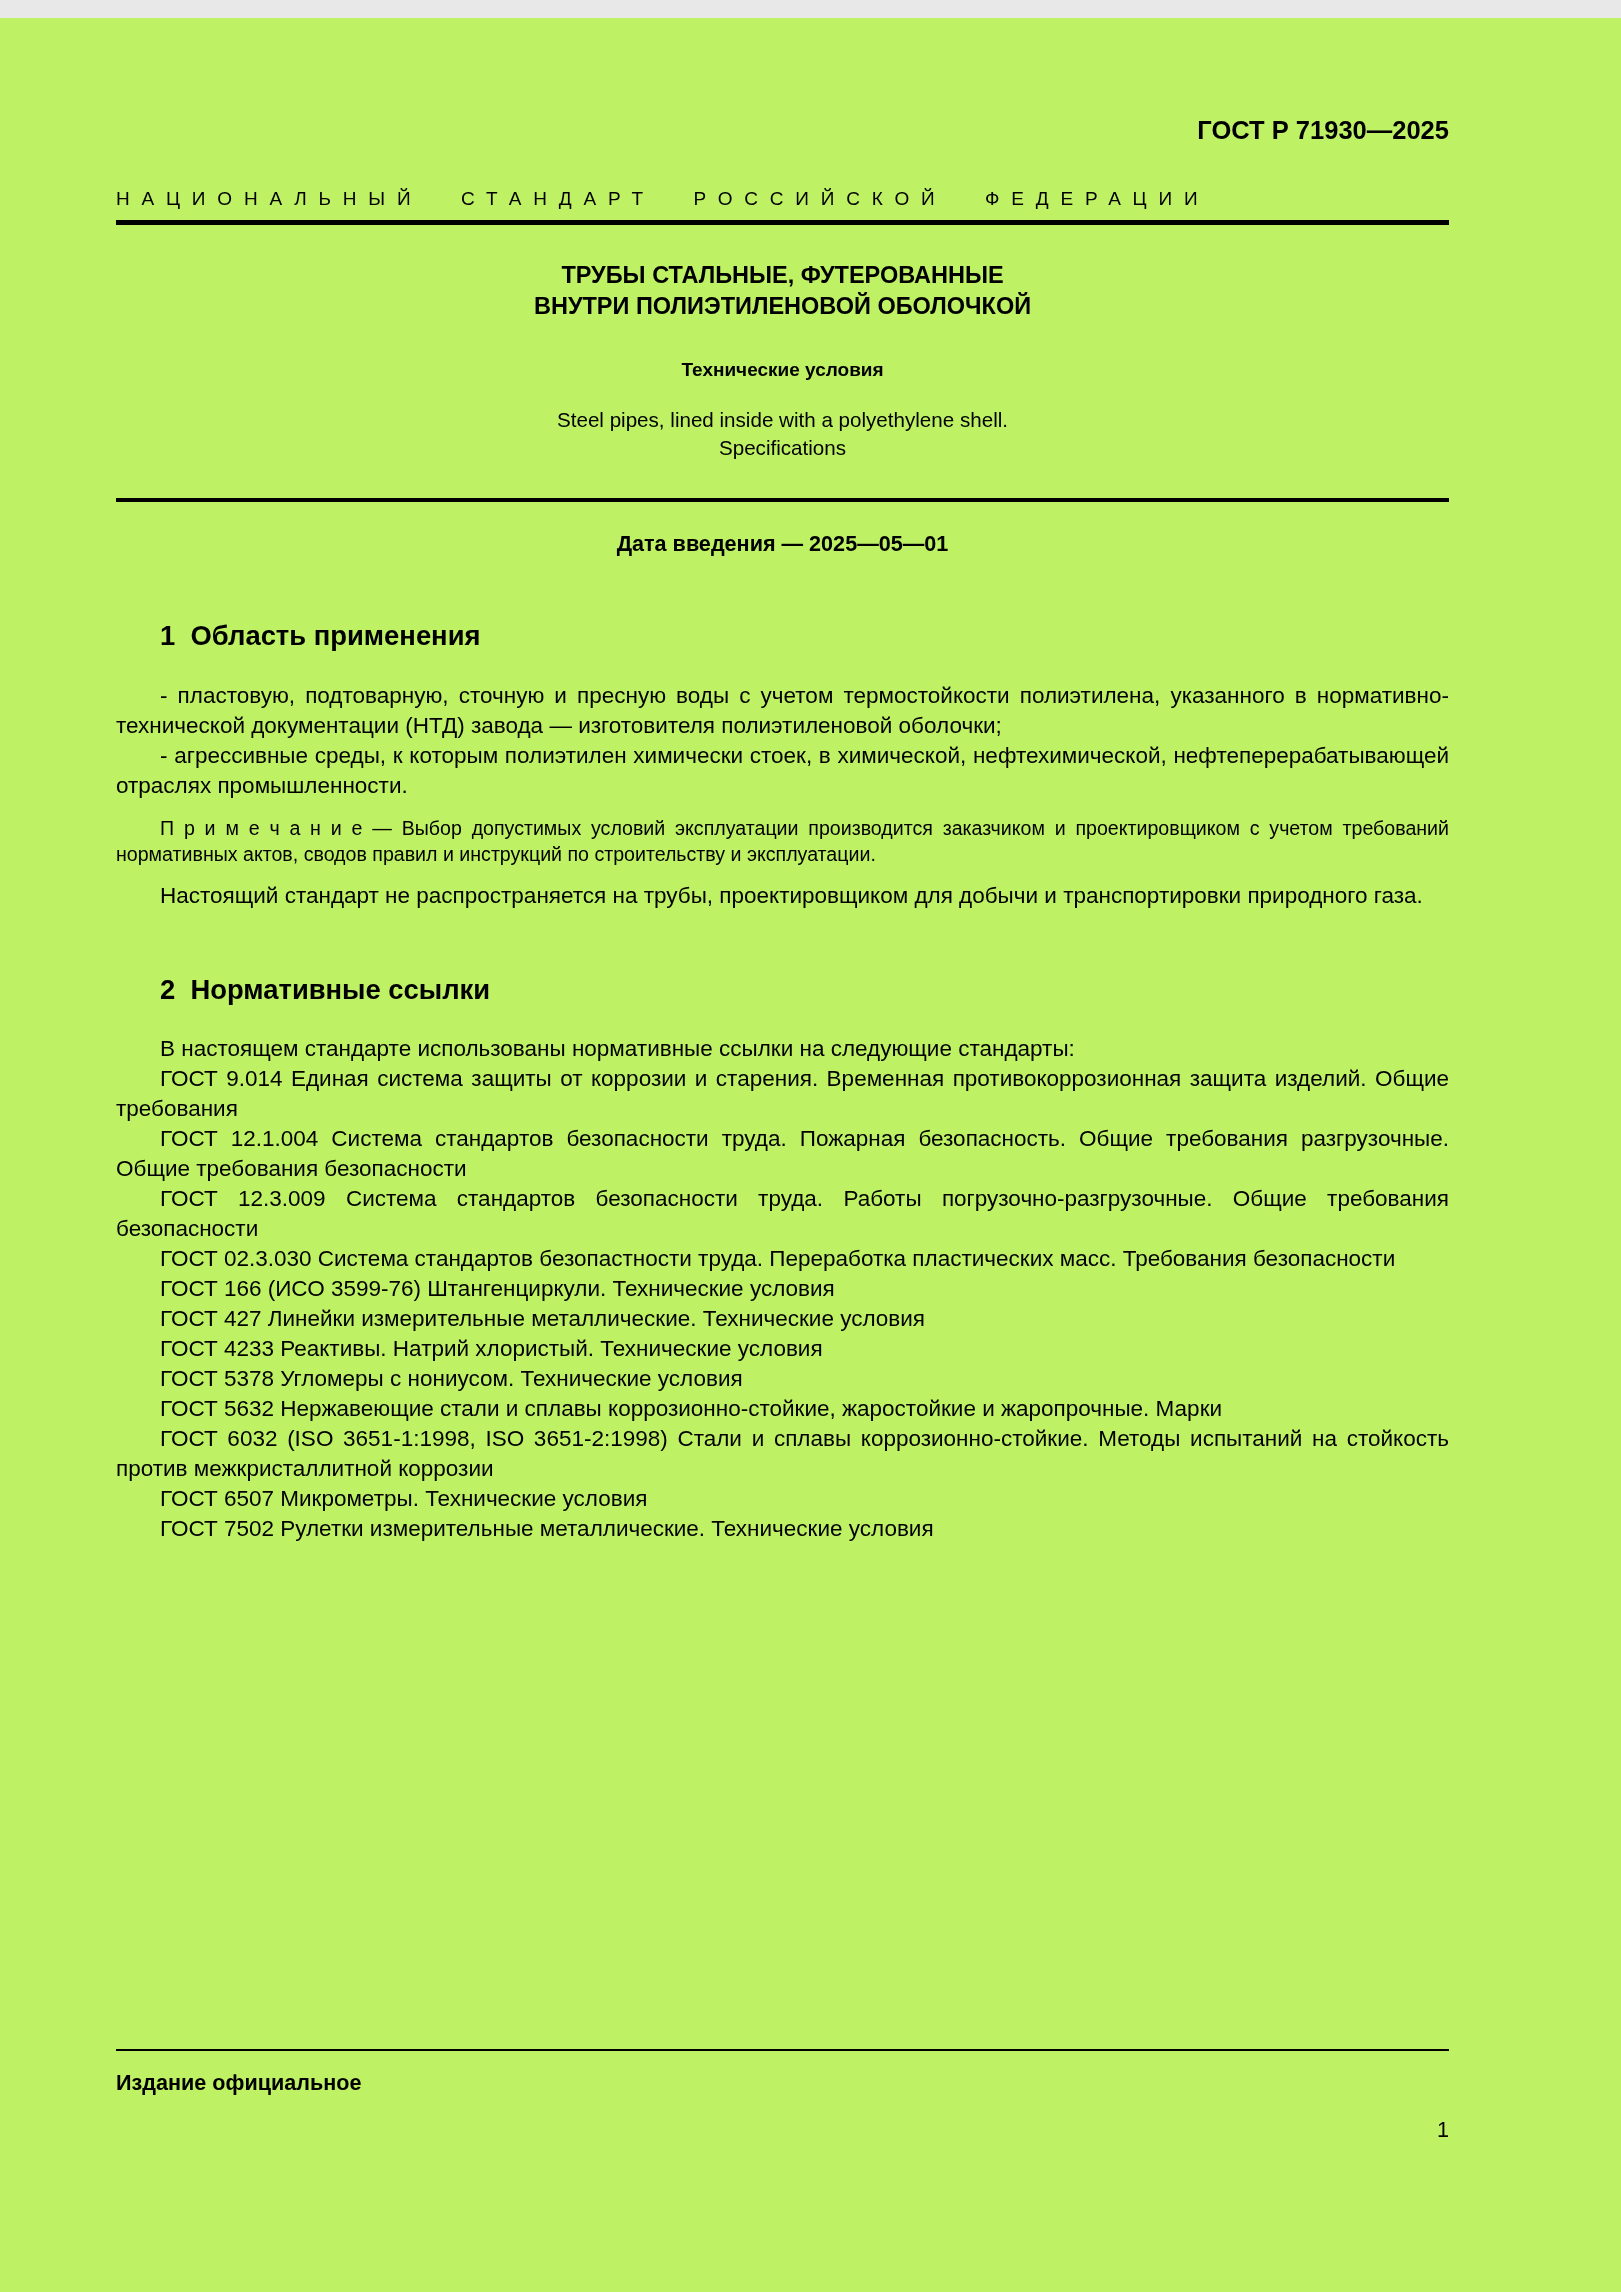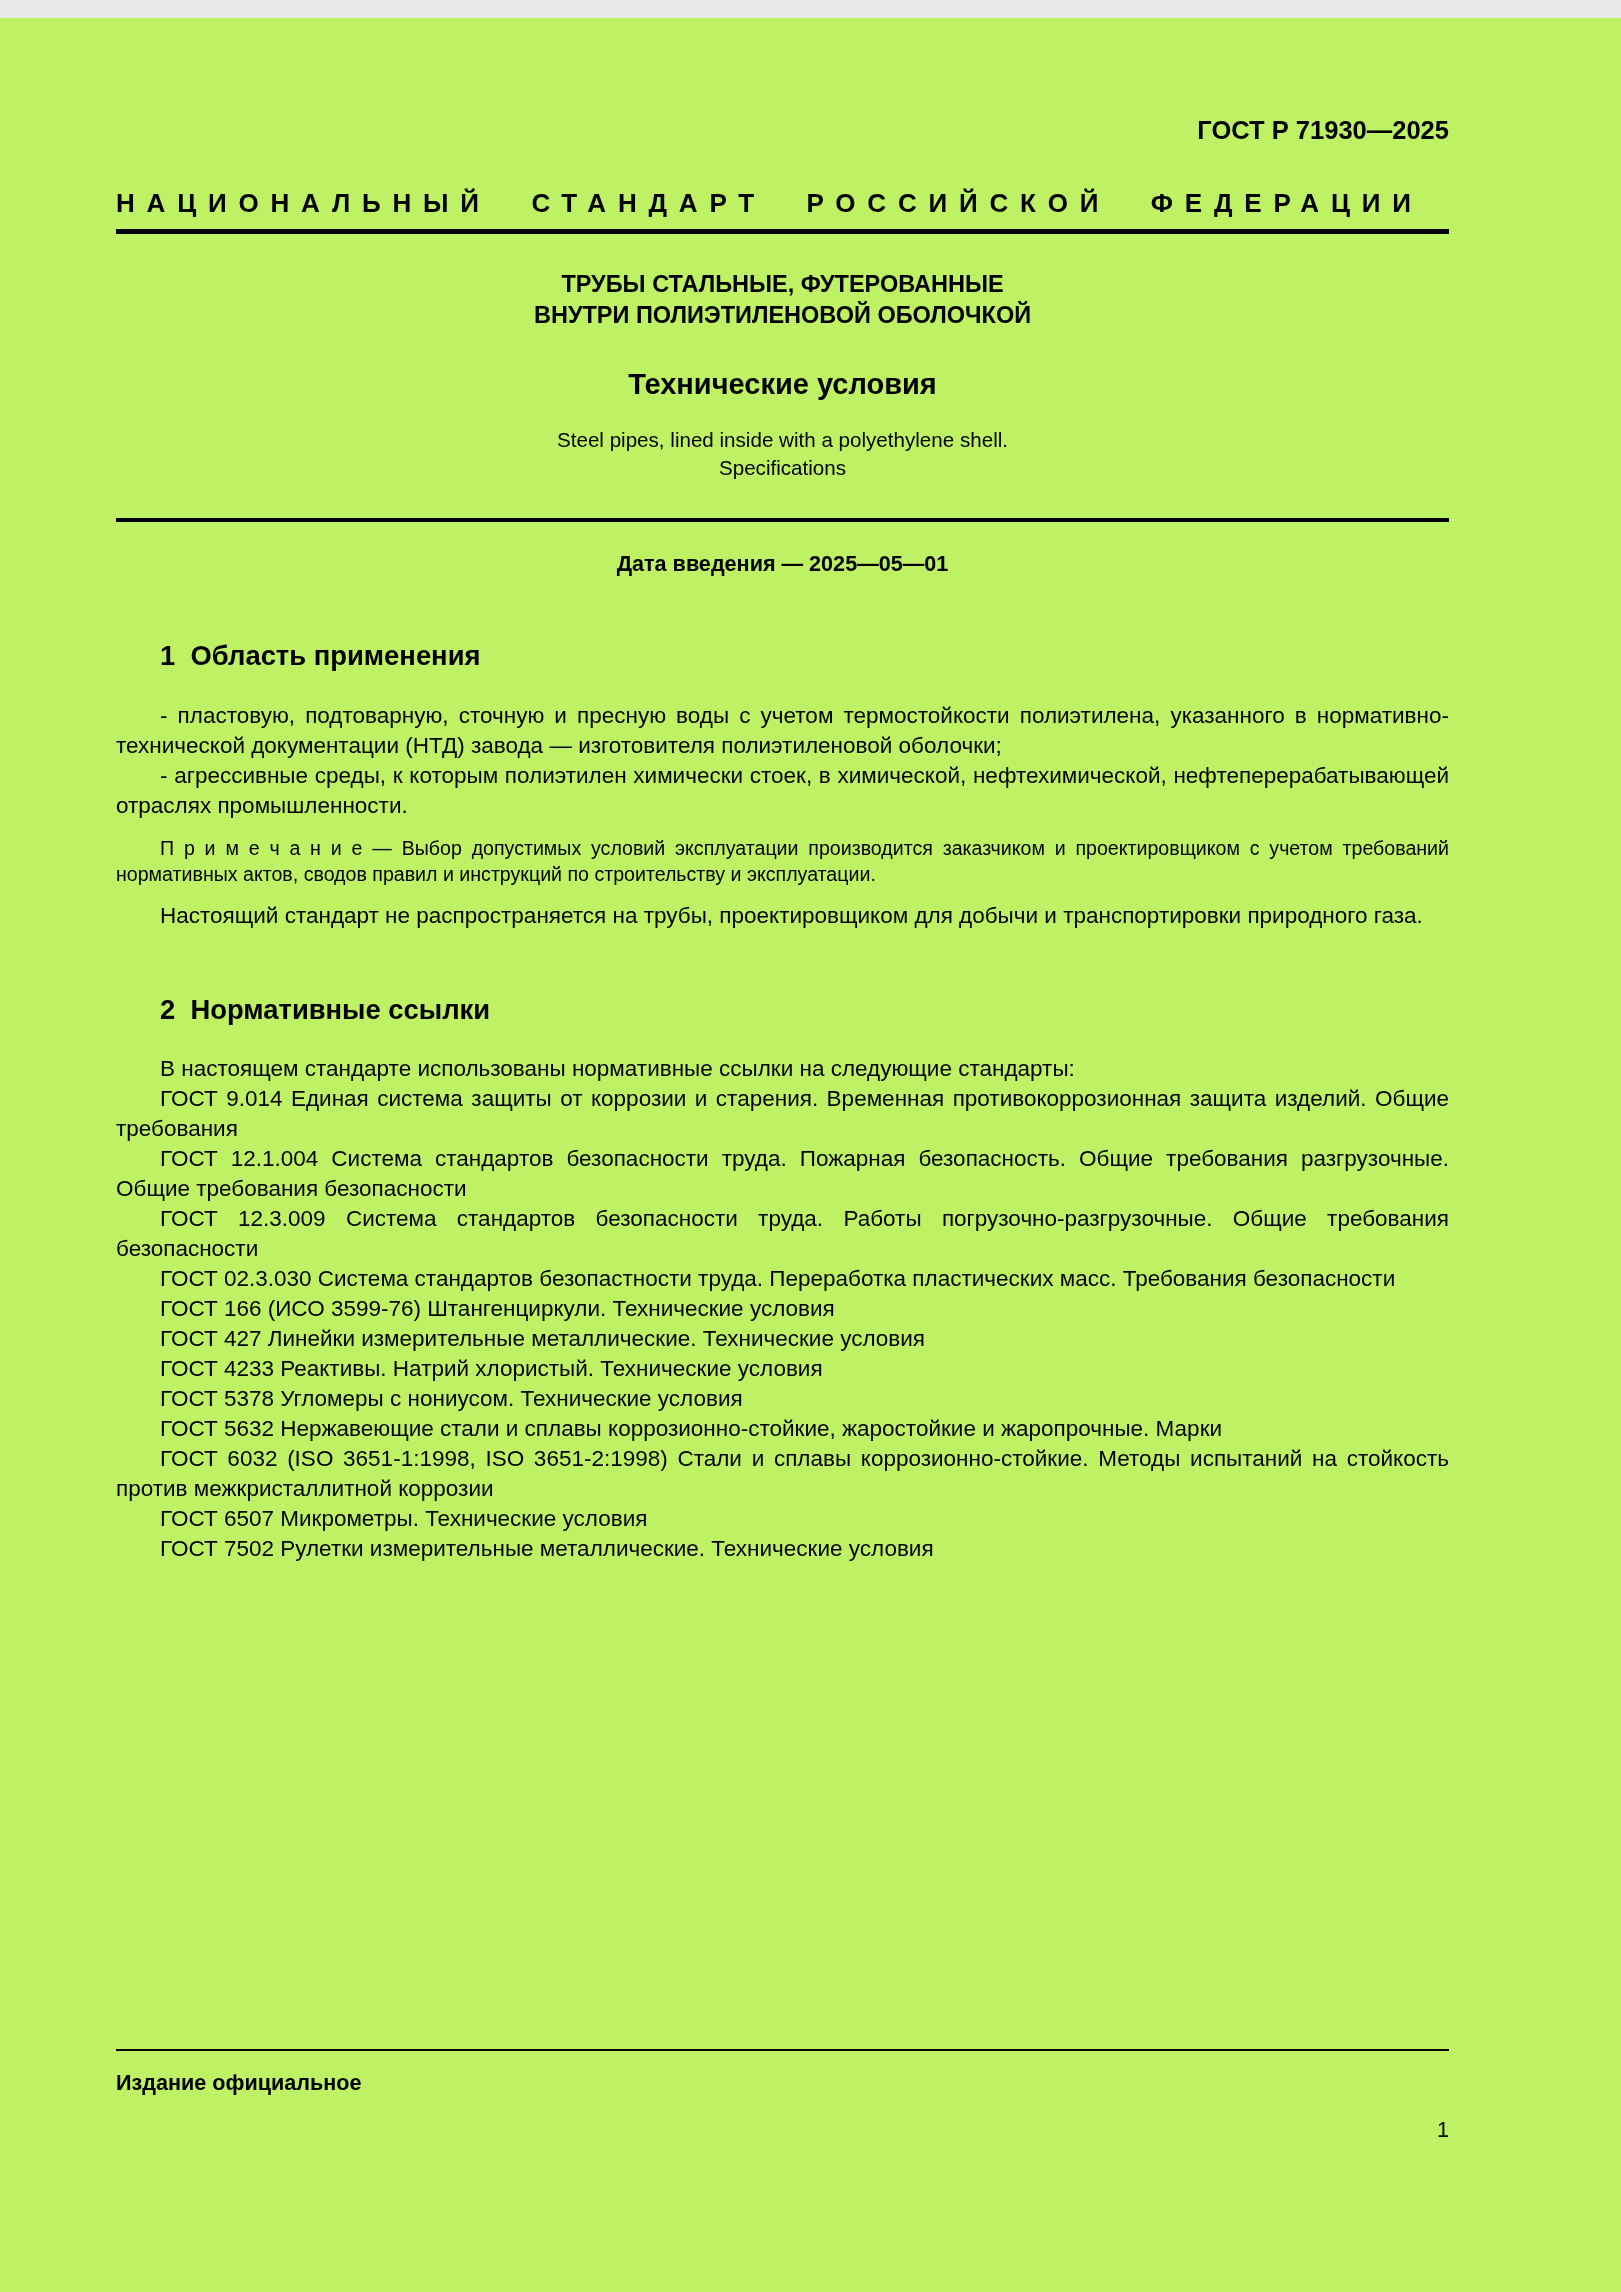--- a/index.html
+++ b/index.html
@@ -24,22 +24,22 @@
     width: 1333px;
   }
   .doc-code {
     padding-top: 98px;
     text-align: right;
     font-weight: bold;
     font-size: 25.5px;
   }
   .banner {
     margin-top: 43px;
-    font-weight: bold;
-    font-size: 26px;
+    font-weight: normal;
+    font-size: 19px;
     letter-spacing: 11.8px;
     word-spacing: 21.6px;
     white-space: nowrap;
   }
   .rule-thick {
     margin-top: 9.8px;
     height: 4.9px;
     background: #000;
   }
   .rule-mid {
@@ -51,21 +51,21 @@
     margin-top: 35px;
     text-align: center;
     font-weight: bold;
     font-size: 23.5px;
     line-height: 31px;
   }
   .subtitle {
     margin-top: 37px;
     text-align: center;
     font-weight: bold;
-    font-size: 29px;
+    font-size: 19px;
   }
   .title-en {
     margin-top: 25.5px;
     text-align: center;
     font-size: 20.6px;
     line-height: 27.4px;
   }
   .intro-date {
     margin-top: 29px;
     text-align: center;

